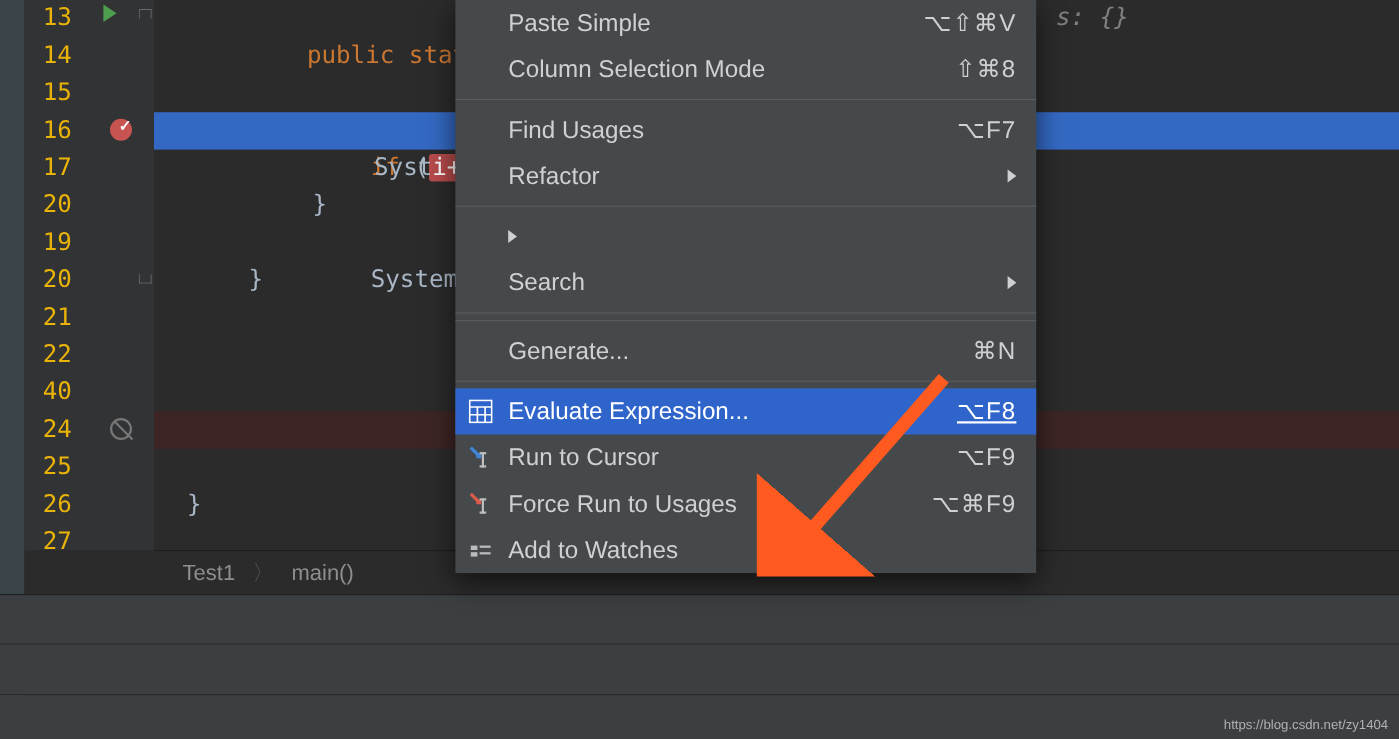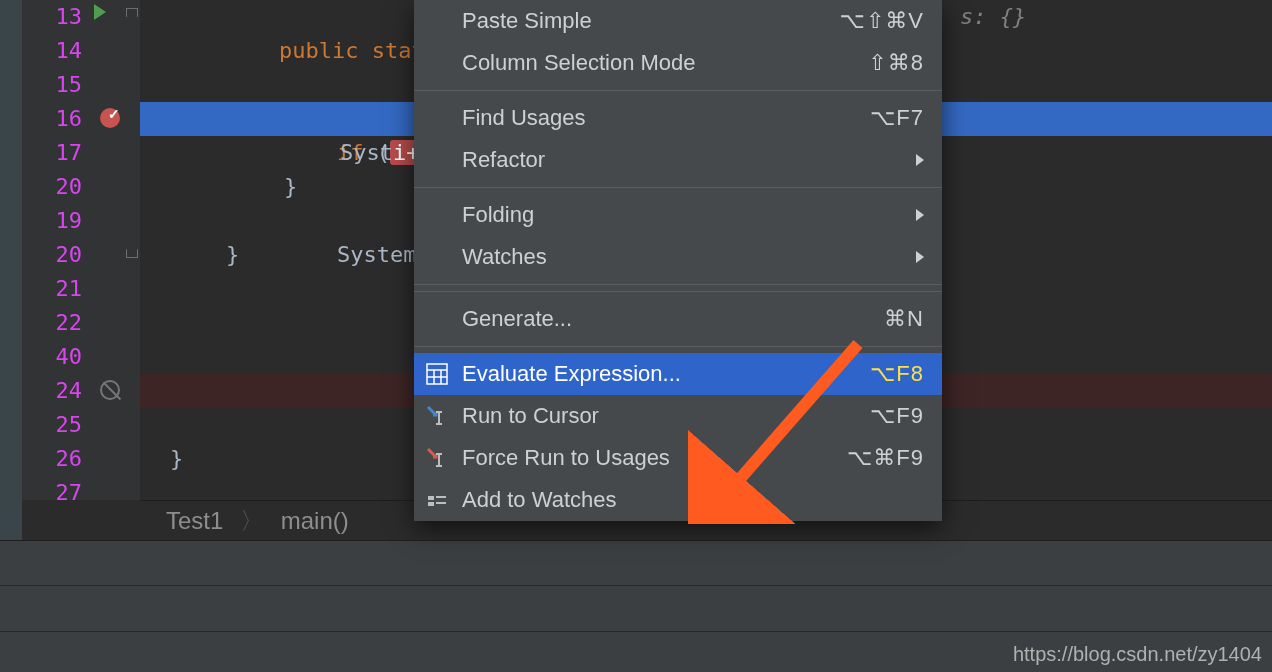--- a/index.html
+++ b/index.html
@@ -13,22 +13,22 @@
   .left-edge {
     position: absolute; left: 0; top: 0; width: 22px; height: 672px;
     background: #3a4549;
   }
   .gutter {
     position: absolute; left: 22px; top: 0; width: 118px; height: 500px;
     background: #313335;
   }
   .line-numbers {
     position: absolute; left: 22px; top: 0; width: 68px; height: 500px;
-    color: #d946ef; font-family: Menlo, Consolas, monospace;
-    font-size: 22px; text-align: right; padding-right: 8px;
+    color: #eab308; font-family: Menlo, Consolas, monospace;
+    font-size: 22px; text-align: center; padding-right: 8px;
     line-height: 34px;
   }
   .line-numbers div { height: 34px; }
   .editor {
     position: absolute; left: 140px; top: 0; right: 0; height: 500px;
     background: #2b2b2b;
   }
   .code-row {
     position: absolute; left: 0; width: 100%; height: 34px;
     line-height: 34px;
@@ -75,58 +75,58 @@
     border: 1px solid #6e6e6e; background: #313335;
   }
   .fold-top { top: 8px; border-bottom: none;
     clip-path: polygon(0 0, 100% 0, 100% 70%, 50% 100%, 0 70%); }
   .fold-bottom { top: 246px; border-top: none;
     clip-path: polygon(0 30%, 50% 0, 100% 30%, 100% 100%, 0 100%); }
 
   .breadcrumb {
     position: absolute; left: 140px; top: 500px; right: 0; height: 40px;
     background: #2b2b2b; border-top: 1px solid #1e1e1e;
-    line-height: 40px; color: #8e8e8e; font-size: 24px;
+    line-height: 40px; color: #8e8e8e; font-size: 20px;
     padding-left: 26px;
   }
   .breadcrumb .sep { color: #555; padding: 0 10px; }
   .bottom-bar1 {
     position: absolute; left: 0; top: 540px; right: 0; height: 46px;
     background: #3c3f41; border-top: 1px solid #1e1e1e;
     border-bottom: 1px solid #282828;
   }
   .bottom-bar2 {
     position: absolute; left: 0; top: 586px; right: 0; height: 46px;
     background: #3c3f41; border-bottom: 1px solid #282828;
   }
   .bottom-bar3 {
     position: absolute; left: 0; top: 632px; right: 0; height: 40px;
     background: #3c3f41;
   }
   .watermark {
     position: absolute; right: 10px; bottom: 6px;
-    color: #b0b0b0; font-size: 20px;
+    color: #b0b0b0; font-size: 12px;
   }
 
   .context-menu {
     position: absolute; left: 414px; top: 0;
     width: 528px;
     background: #46494b; color: #cfd0d1;
     box-shadow: 0 8px 24px rgba(0,0,0,0.6);
     font-size: 22px;
   }
   .menu-item {
     display: flex; align-items: center;
     height: 42px; padding: 0 18px 0 48px;
     position: relative;
   }
   .menu-item.highlight { background: #2f65ca; color: #fff; }
   .menu-item .label { flex: 1; }
   .menu-item .shortcut { color: #cfd0d1; letter-spacing: 1px; }
-  .menu-item.highlight .shortcut { color: #fde047; }
+  .menu-item.highlight .shortcut { color: #ffffff; text-decoration: underline; }
   .menu-item .sub-arrow {
     width: 0; height: 0;
     border-left: 8px solid #cfd0d1;
     border-top: 6px solid transparent;
     border-bottom: 6px solid transparent;
   }
   .menu-sep {
     height: 1px; margin: 6px 0;
     background: #5a5d5f;
   }
@@ -222,25 +222,24 @@
   <div class="menu-item">
     <span class="label">Find Usages</span>
     <span class="shortcut">⌥F7</span>
   </div>
   <div class="menu-item">
     <span class="label">Refactor</span>
     <span class="sub-arrow"></span>
   </div>
   <div class="menu-sep"></div>
   <div class="menu-item">
-    <span class="label">Folding</span>
     <span class="sub-arrow"></span>
   </div>
   <div class="menu-item">
-    <span class="label">Watches</span>
+    <span class="label">Search</span>
     <span class="sub-arrow"></span>
   </div>
   <div class="menu-sep"></div>
   <div class="menu-sep"></div>
   <div class="menu-item">
     <span class="label">Generate...</span>
     <span class="shortcut">⌘N</span>
   </div>
   <div class="menu-sep"></div>
   <div class="menu-item highlight">

